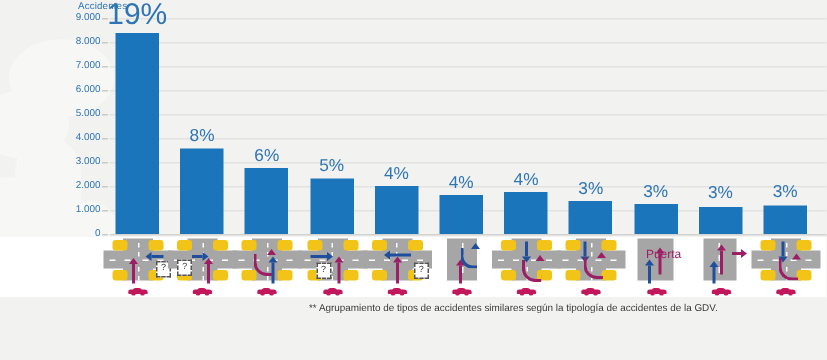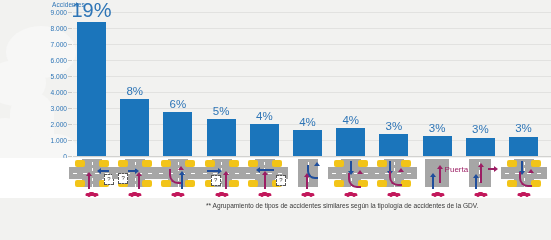--- a/index.html
+++ b/index.html
@@ -395,21 +395,21 @@
         <div class="head head-mag-up" style="left: 22px; top: 6px;"></div>
         <div class="arrow arw-blue" style="left: 17px; top: 18px; width: 2px; height: 12px;"></div>
         <div class="head head-blue-up" style="left: 15px; top: 14px;"></div>
       </div>
       <div class="car">
         <div class="car-body"></div>
         <div class="car-top"></div>
         <div class="car-w" style="left: 2px;"></div>
         <div class="car-w" style="left: 8px;"></div>
       </div>
-      <div class="puerta" style="left: 30px;">Puerta</div>
+      <div class="puerta" style="left: 16px;">Puerta</div>
     </div>
     <div class="picto" style="left: 457.8px;">
       <div class="pbox">
         <div class="road-v" style="left: 11px; top: 0px; width: 22px; height: 28px;"></div>
         <div class="dash" style="left: 21.5px; top: 3px; width: 1px; height: 4px;"></div>
         <div class="dash" style="left: 21.5px; top: 11px; width: 1px; height: 4px;"></div>
         <div class="dash" style="left: 21.5px; top: 19px; width: 1px; height: 4px;"></div>
         <div class="arrow arw-mag" style="left: 22px; top: 8px; width: 2px; height: 16px;"></div>
         <div class="head head-mag-up" style="left: 20px; top: 4px;"></div>
         <div class="arrow arw-mag" style="left: 30px; top: 9px; width: 6px; height: 2px;"></div>

